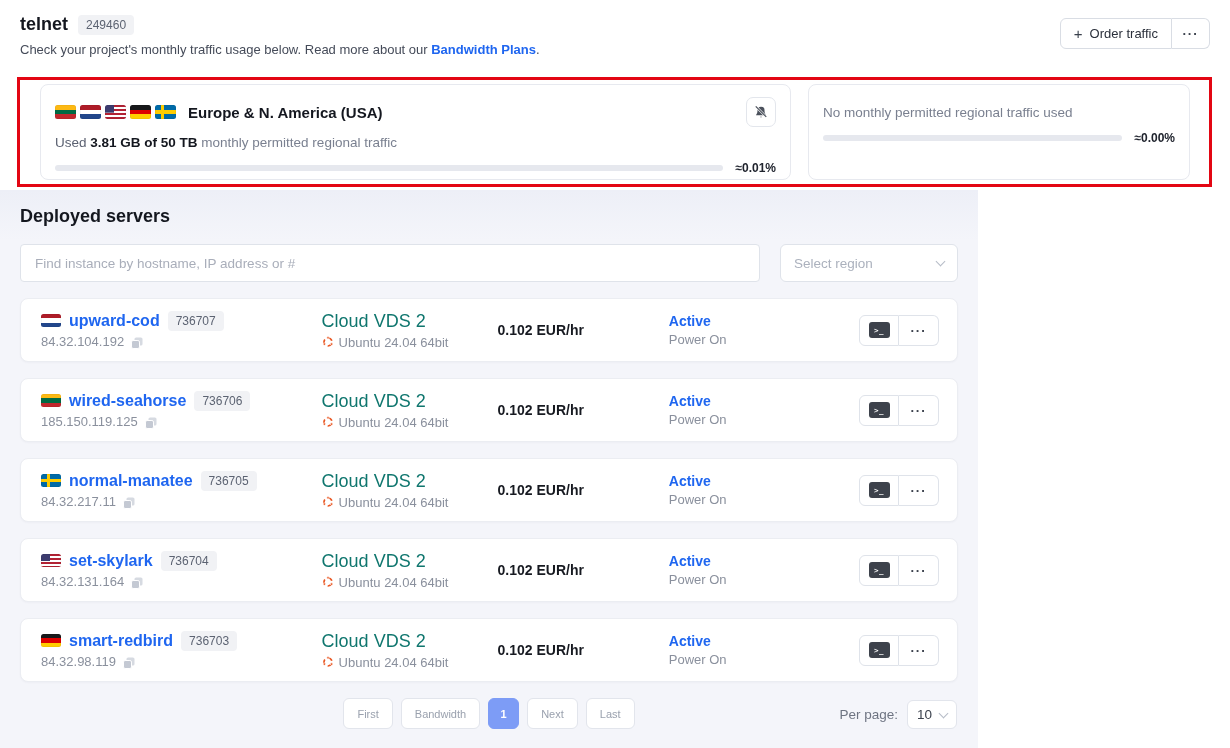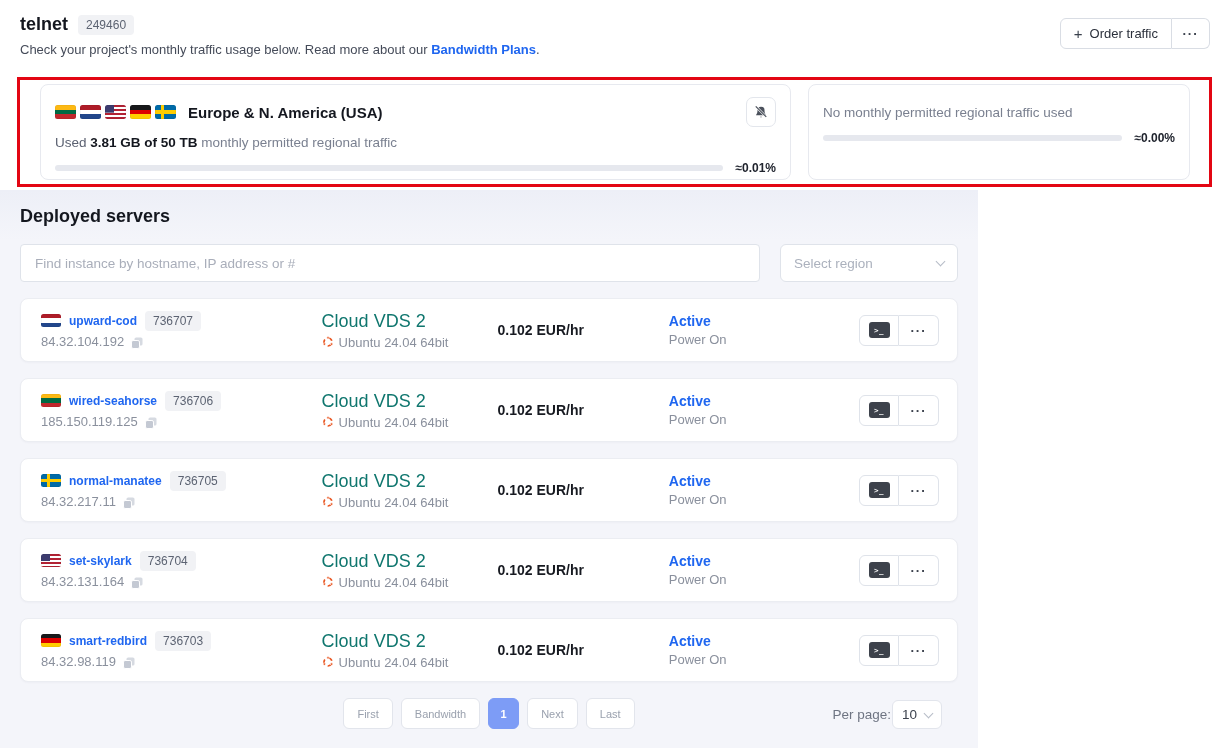--- a/index.html
+++ b/index.html
@@ -51,42 +51,42 @@
   .filter-row { display:flex; gap:20px; margin-bottom:16px; }
   .search-input { flex:1; height:38px; border:1px solid #dfe3ea; border-radius:4px; padding:0 14px; font-size:13.5px; font-family:inherit; color:#2b303b; background:#fff; }
   .search-input::placeholder { color:#a9aeba; }
   .region-select { width:178px; height:38px; background:#fff; border:1px solid #dfe3ea; border-radius:6px; display:flex; align-items:center; padding:0 13px; font-size:13.5px; color:#abb1bd; cursor:pointer; }
   .chev { width:7px; height:7px; border-right:1.6px solid #b6bcc7; border-bottom:1.6px solid #b6bcc7; transform:rotate(45deg); margin-left:auto; margin-top:-3px; }
 
   
   .srow { background:#fff; border:1px solid #ebedf2; border-radius:8px; height:64px; display:flex; align-items:center; padding:0 18px 0 20px; margin-bottom:16px; box-shadow:0 1px 2px rgba(25,30,50,.03); }
   .col1 { width:295px; }
   .l1 { display:flex; align-items:center; gap:8px; }
-  .hostname { color:#1f66f0; font-weight:bold; font-size:12px; text-decoration:none; cursor:pointer; }
+  .hostname { color:#1f66f0; font-weight:bold; font-size:16px; text-decoration:none; cursor:pointer; }
   .l2 { margin-top:3px; display:flex; align-items:center; gap:6px; font-size:13px; color:#8a909d; }
   .copy-ic { cursor:pointer; display:inline-flex; margin-top:2px; }
   .col2 { width:185px; }
   .plan { font-size:18px; font-weight:normal; color:#0f766e; }
   .os-line { margin-top:3px; display:flex; align-items:center; gap:5px; font-size:13px; color:#8a909d; }
   .col3 { width:180px; font-size:14px; font-weight:bold; color:#171a21; }
   .col4 { width:200px; }
   .status { color:#1f66f0; font-weight:bold; font-size:14px; cursor:pointer; }
   .power { margin-top:3px; font-size:13px; color:#8a909d; }
   .row-actions { margin-left:auto; display:flex; }
   .abtn { width:40px; height:31px; background:#fff; border:1px solid #dfe3ea; display:flex; align-items:center; justify-content:center; cursor:pointer; }
   .abtn.term-b { border-radius:6px 0 0 6px; }
   .abtn.more-b { border-radius:0 6px 6px 0; border-left:none; font-weight:bold; letter-spacing:1px; color:#3a404c; font-size:13px; }
   .term-glyph { width:21px; height:16px; background:#3d424b; border-radius:3px; color:#fff; font-family:"DejaVu Sans Mono",monospace; font-size:7.5px; font-weight:bold; display:flex; align-items:center; justify-content:center; letter-spacing:0.5px; }
 
   
   .pager-row { position:relative; margin-top:12px; height:32px; }
   .pager { display:flex; gap:8px; justify-content:center; align-items:center; }
   .pbtn { background:#fff; border:1px solid #e2e5ec; border-radius:6px; color:#9aa1ae; font-size:11px; padding:0 13px; height:31px; display:flex; align-items:center; cursor:pointer; }
   .pbtn.active { background:#7d9cf6; border-color:#7d9cf6; color:#fff; width:31px; padding:0; justify-content:center; font-weight:bold; }
-  .per-page { position:absolute; right:16px; top:2px; display:flex; align-items:center; gap:1px; font-size:13.5px; color:#6e7482;justify-content:center; }
+  .per-page { position:absolute; right:1px; top:2px; display:flex; align-items:center; gap:9px; font-size:13.5px; color:#6e7482;justify-content:center; }
   .pp-select { background:#fff; border:1px solid #e2e5ec; border-radius:6px; height:29px; display:flex; align-items:center; padding:0 9px; gap:8px; color:#3c424e; cursor:pointer; }
   .pp-select .chev { margin:0 0 0 0; margin-top:-3px; }
 </style>
 </head>
 <body>
 
 <div class="topbar">
   <div class="title-line">
     <span class="project-title">telnet</span>
     <span class="id-badge">249460</span>

